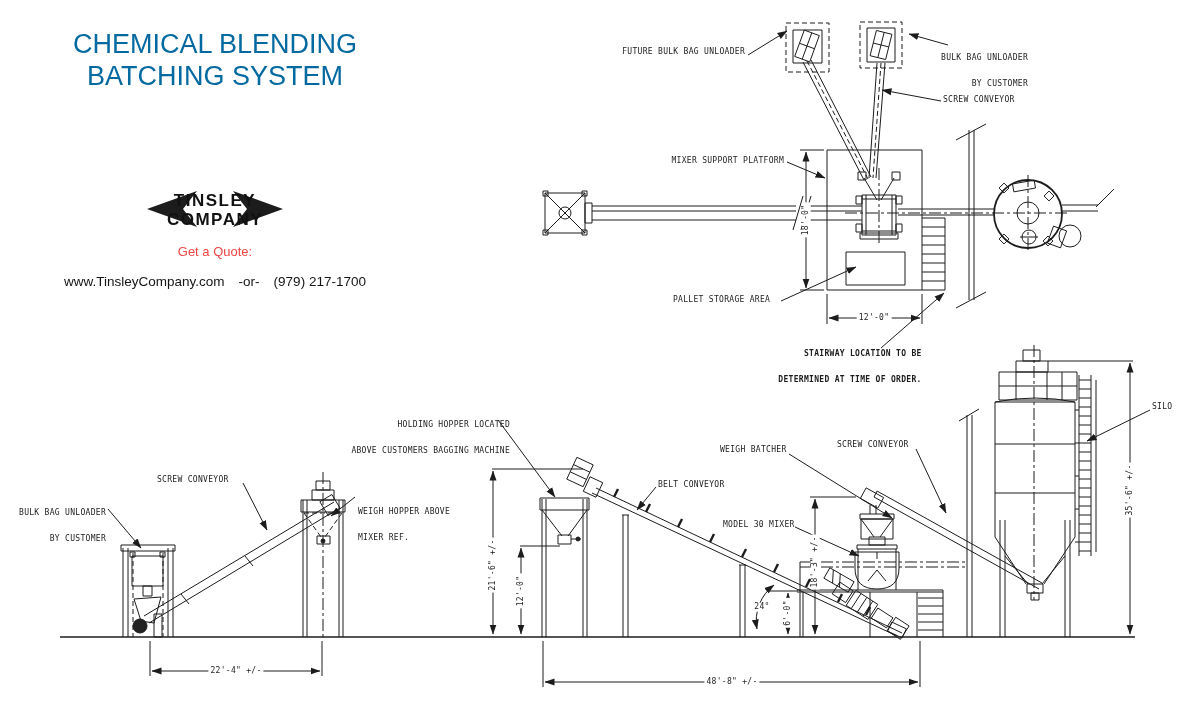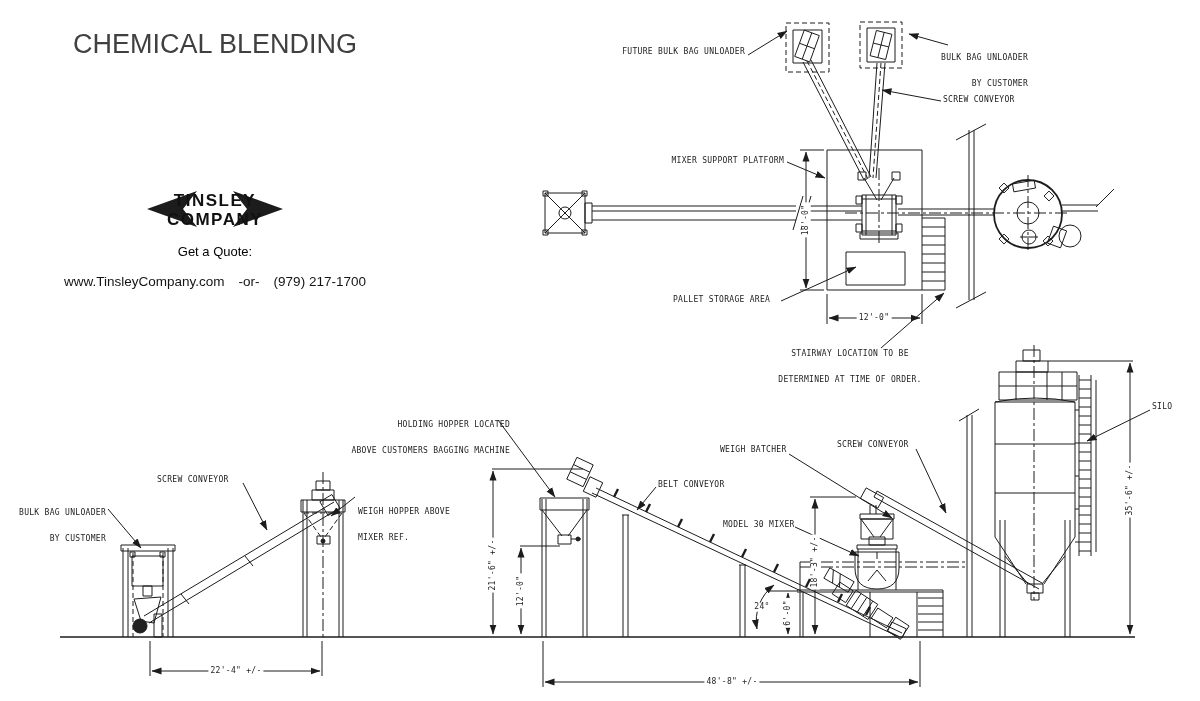--- a/index.html
+++ b/index.html
@@ -12,27 +12,27 @@
   svg .arrowhead{fill:var(--line);stroke:none;}
   svg .fillblk{fill:#222;}
   svg .dsh{stroke-dasharray:5 3;}
   svg .cl{stroke-dasharray:12 3 3 3;}
   svg .thk{stroke-width:1.8;}
   svg .gnd{stroke-width:1.5;}
   svg .tick{stroke-width:2.4;}
   .lbl{position:absolute;font:8px/8.5px "DejaVu Sans Mono",monospace;color:var(--line);
        letter-spacing:.3px;white-space:pre;}
   .r{transform:translateX(-100%);text-align:right;}
-  .c{transform:translateX(-50%);text-align:center;}
+  .c{transform:translateX(-50%);text-align:right;font-weight:bold;}
   .dim{background:var(--bg);padding:0 2px;transform:translate(-50%,-50%);}
   .dimv{background:var(--bg);padding:0 2px;transform:translate(-50%,-50%) rotate(-90deg);}
   .title{position:absolute;left:70px;top:28px;width:290px;text-align:center;
-         font:27px/1.2 "Liberation Sans",sans-serif;color:#404040;}
+         font:27px/1.2 "Liberation Sans",sans-serif;color:#0369a1;}
   .quote{position:absolute;left:70px;top:244px;width:290px;text-align:center;
-         font:13px "Liberation Sans",sans-serif;color:#000000;}
+         font:13px "Liberation Sans",sans-serif;color:#ef4444;}
   .contact{position:absolute;left:30px;top:274px;width:370px;text-align:center;
          font:13.5px "Liberation Sans",sans-serif;color:#141414;}
   .contact span{margin:2px 7px;}
   .logo{position:absolute;left:145px;top:184px;width:140px;height:50px;}
   .logo text{font:bold 17px "Liberation Sans",sans-serif;letter-spacing:1.5px;
          fill:#111;stroke:none;}
 </style>
 </head>
 <body>
 
@@ -434,20 +434,21 @@
       <line x1="795" y1="527" x2="859" y2="556" marker-end="url(#arr)"></line>
       <line x1="789" y1="454" x2="892" y2="518" marker-end="url(#arr)"></line>
       <line x1="916" y1="449" x2="946" y2="513" marker-end="url(#arr)"></line>
       <line x1="1150" y1="410" x2="1087" y2="441" marker-end="url(#arr)"></line>
     </g>
   </g>
 </svg>
 
 <div class="title">
   <div>CHEMICAL BLENDING</div>
+  <div>BATCHING SYSTEM</div>
 </div>
 
 <svg class="logo" width="140" height="50" viewBox="0 0 140 50">
   <polygon class="arrowhead" points="2,25 52,7 38,25 52,43"></polygon>
   <polygon class="arrowhead" points="138,25 88,7 102,25 88,43"></polygon>
   <text x="70" y="22" text-anchor="middle">TINSLEY</text>
   <text x="70" y="41" text-anchor="middle">COMPANY</text>
 </svg>
 
 <div class="quote">Get a Quote:</div>

